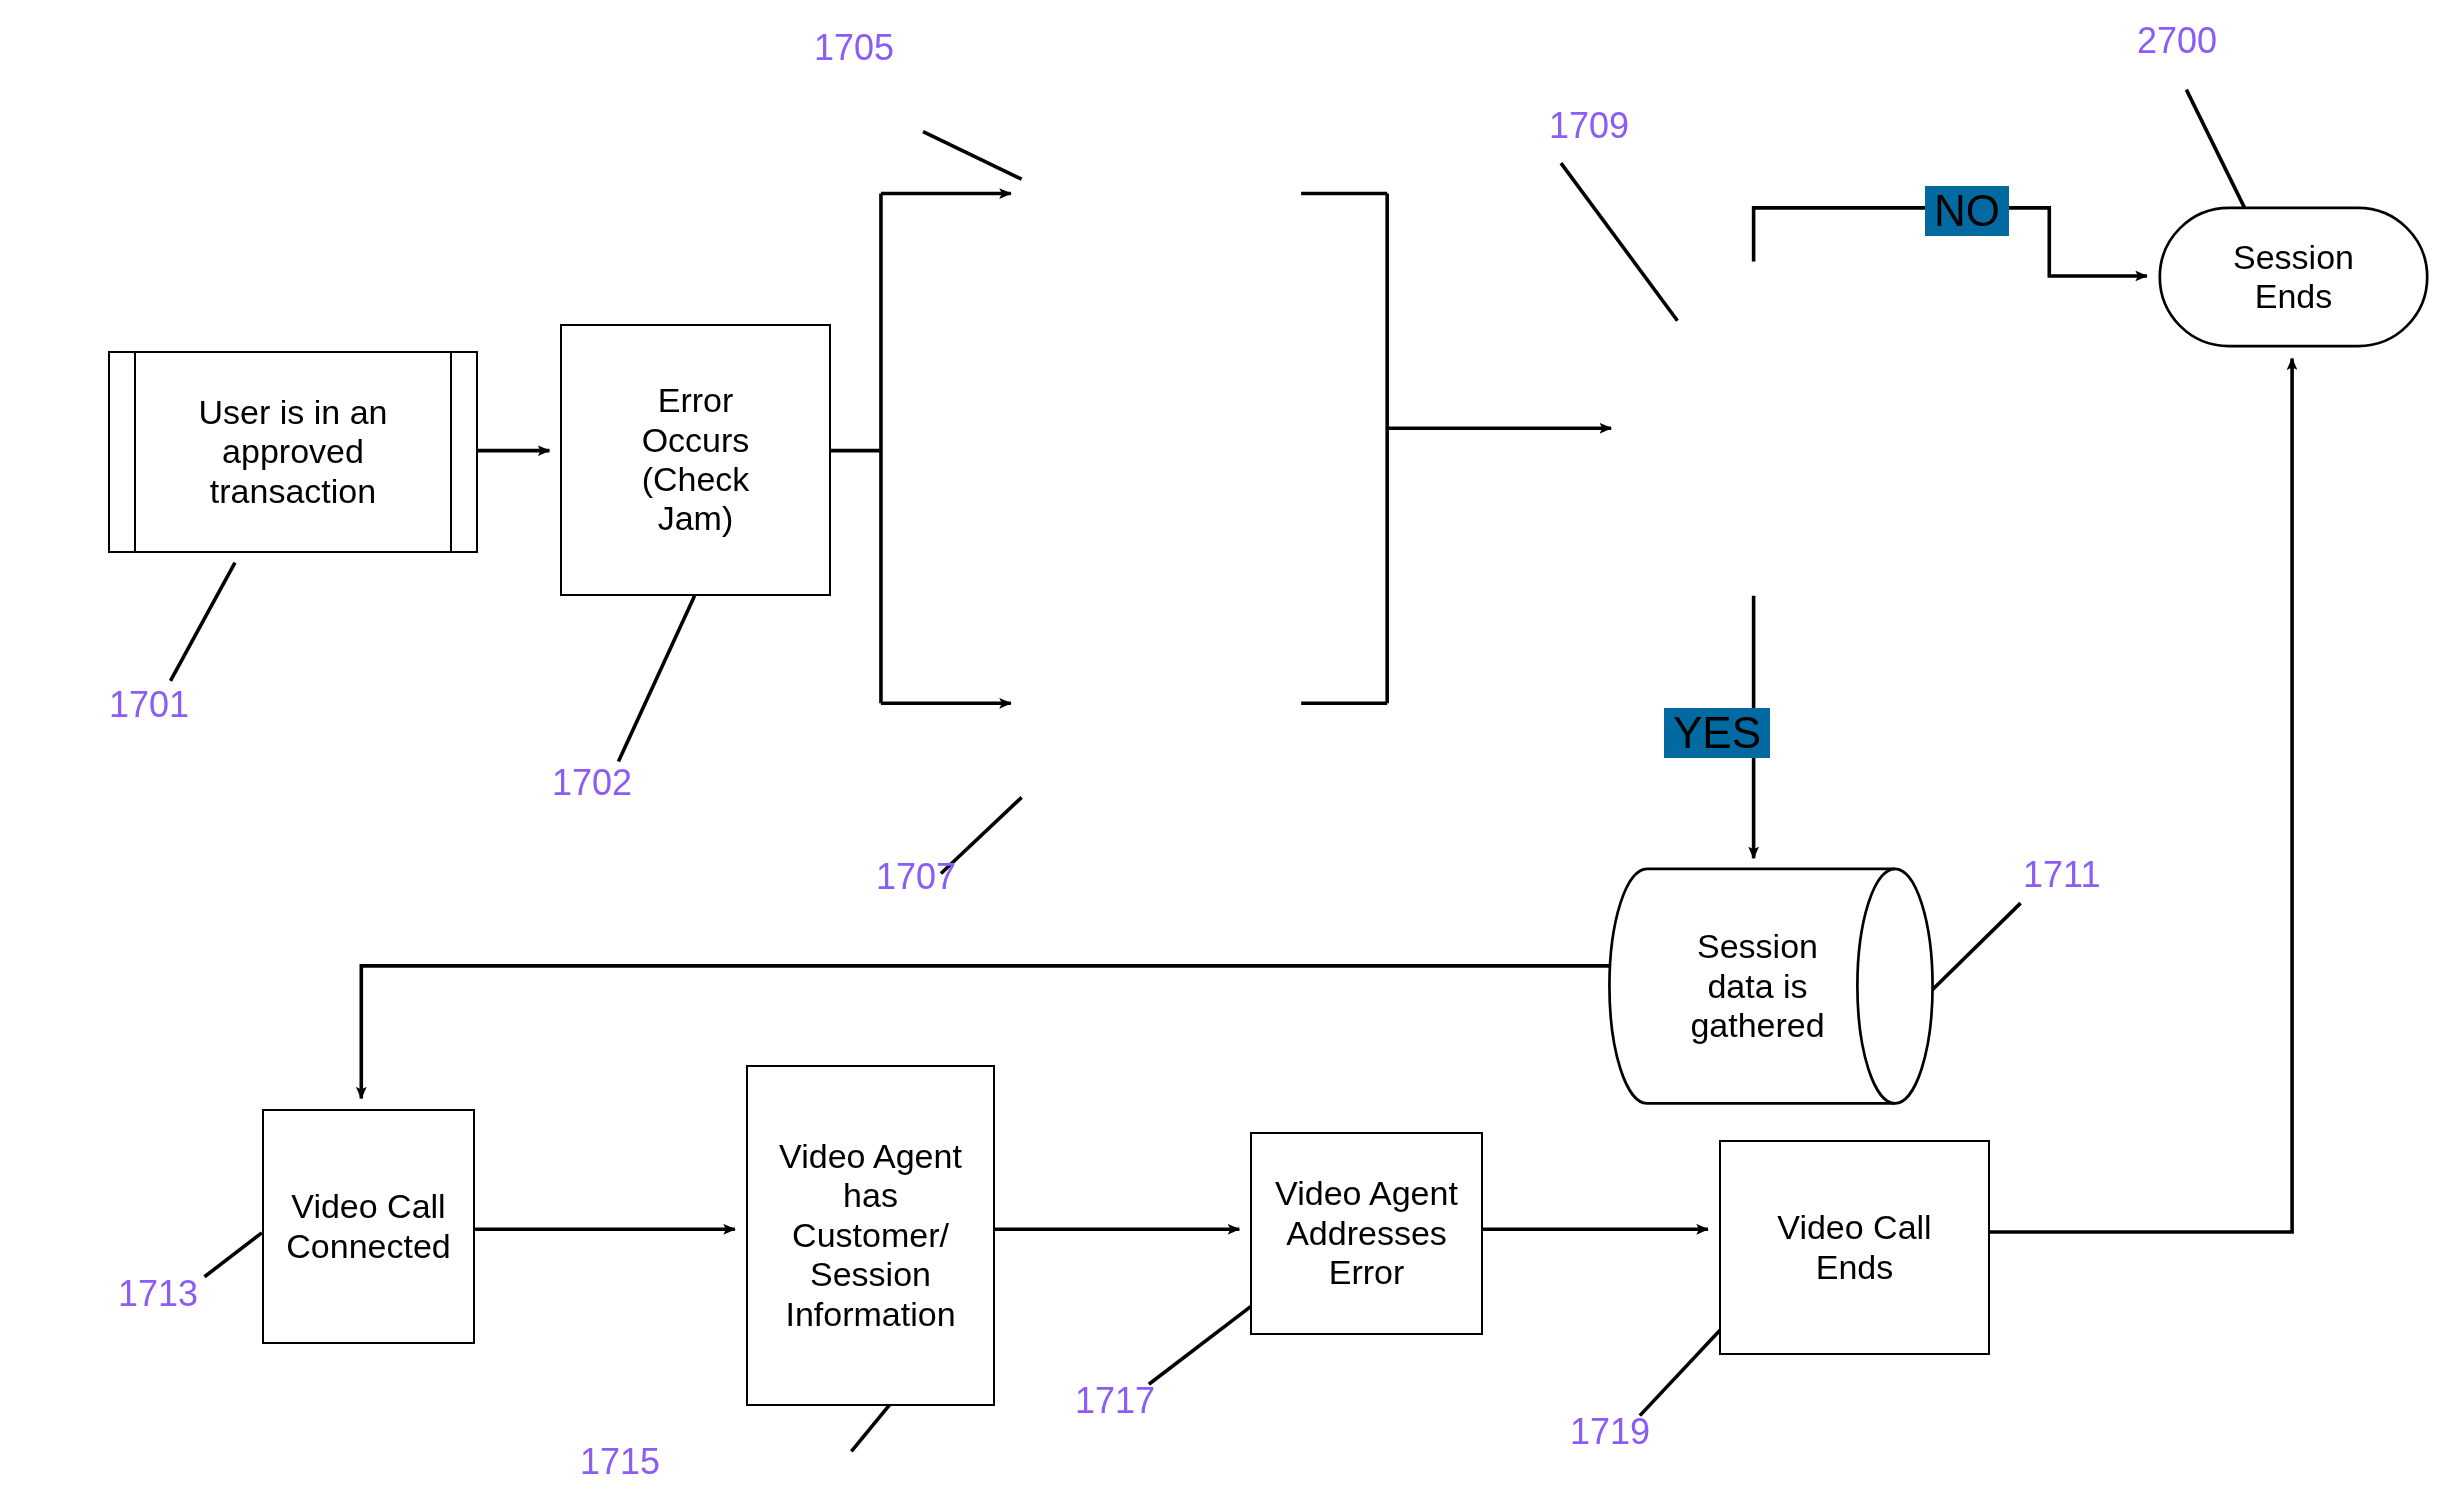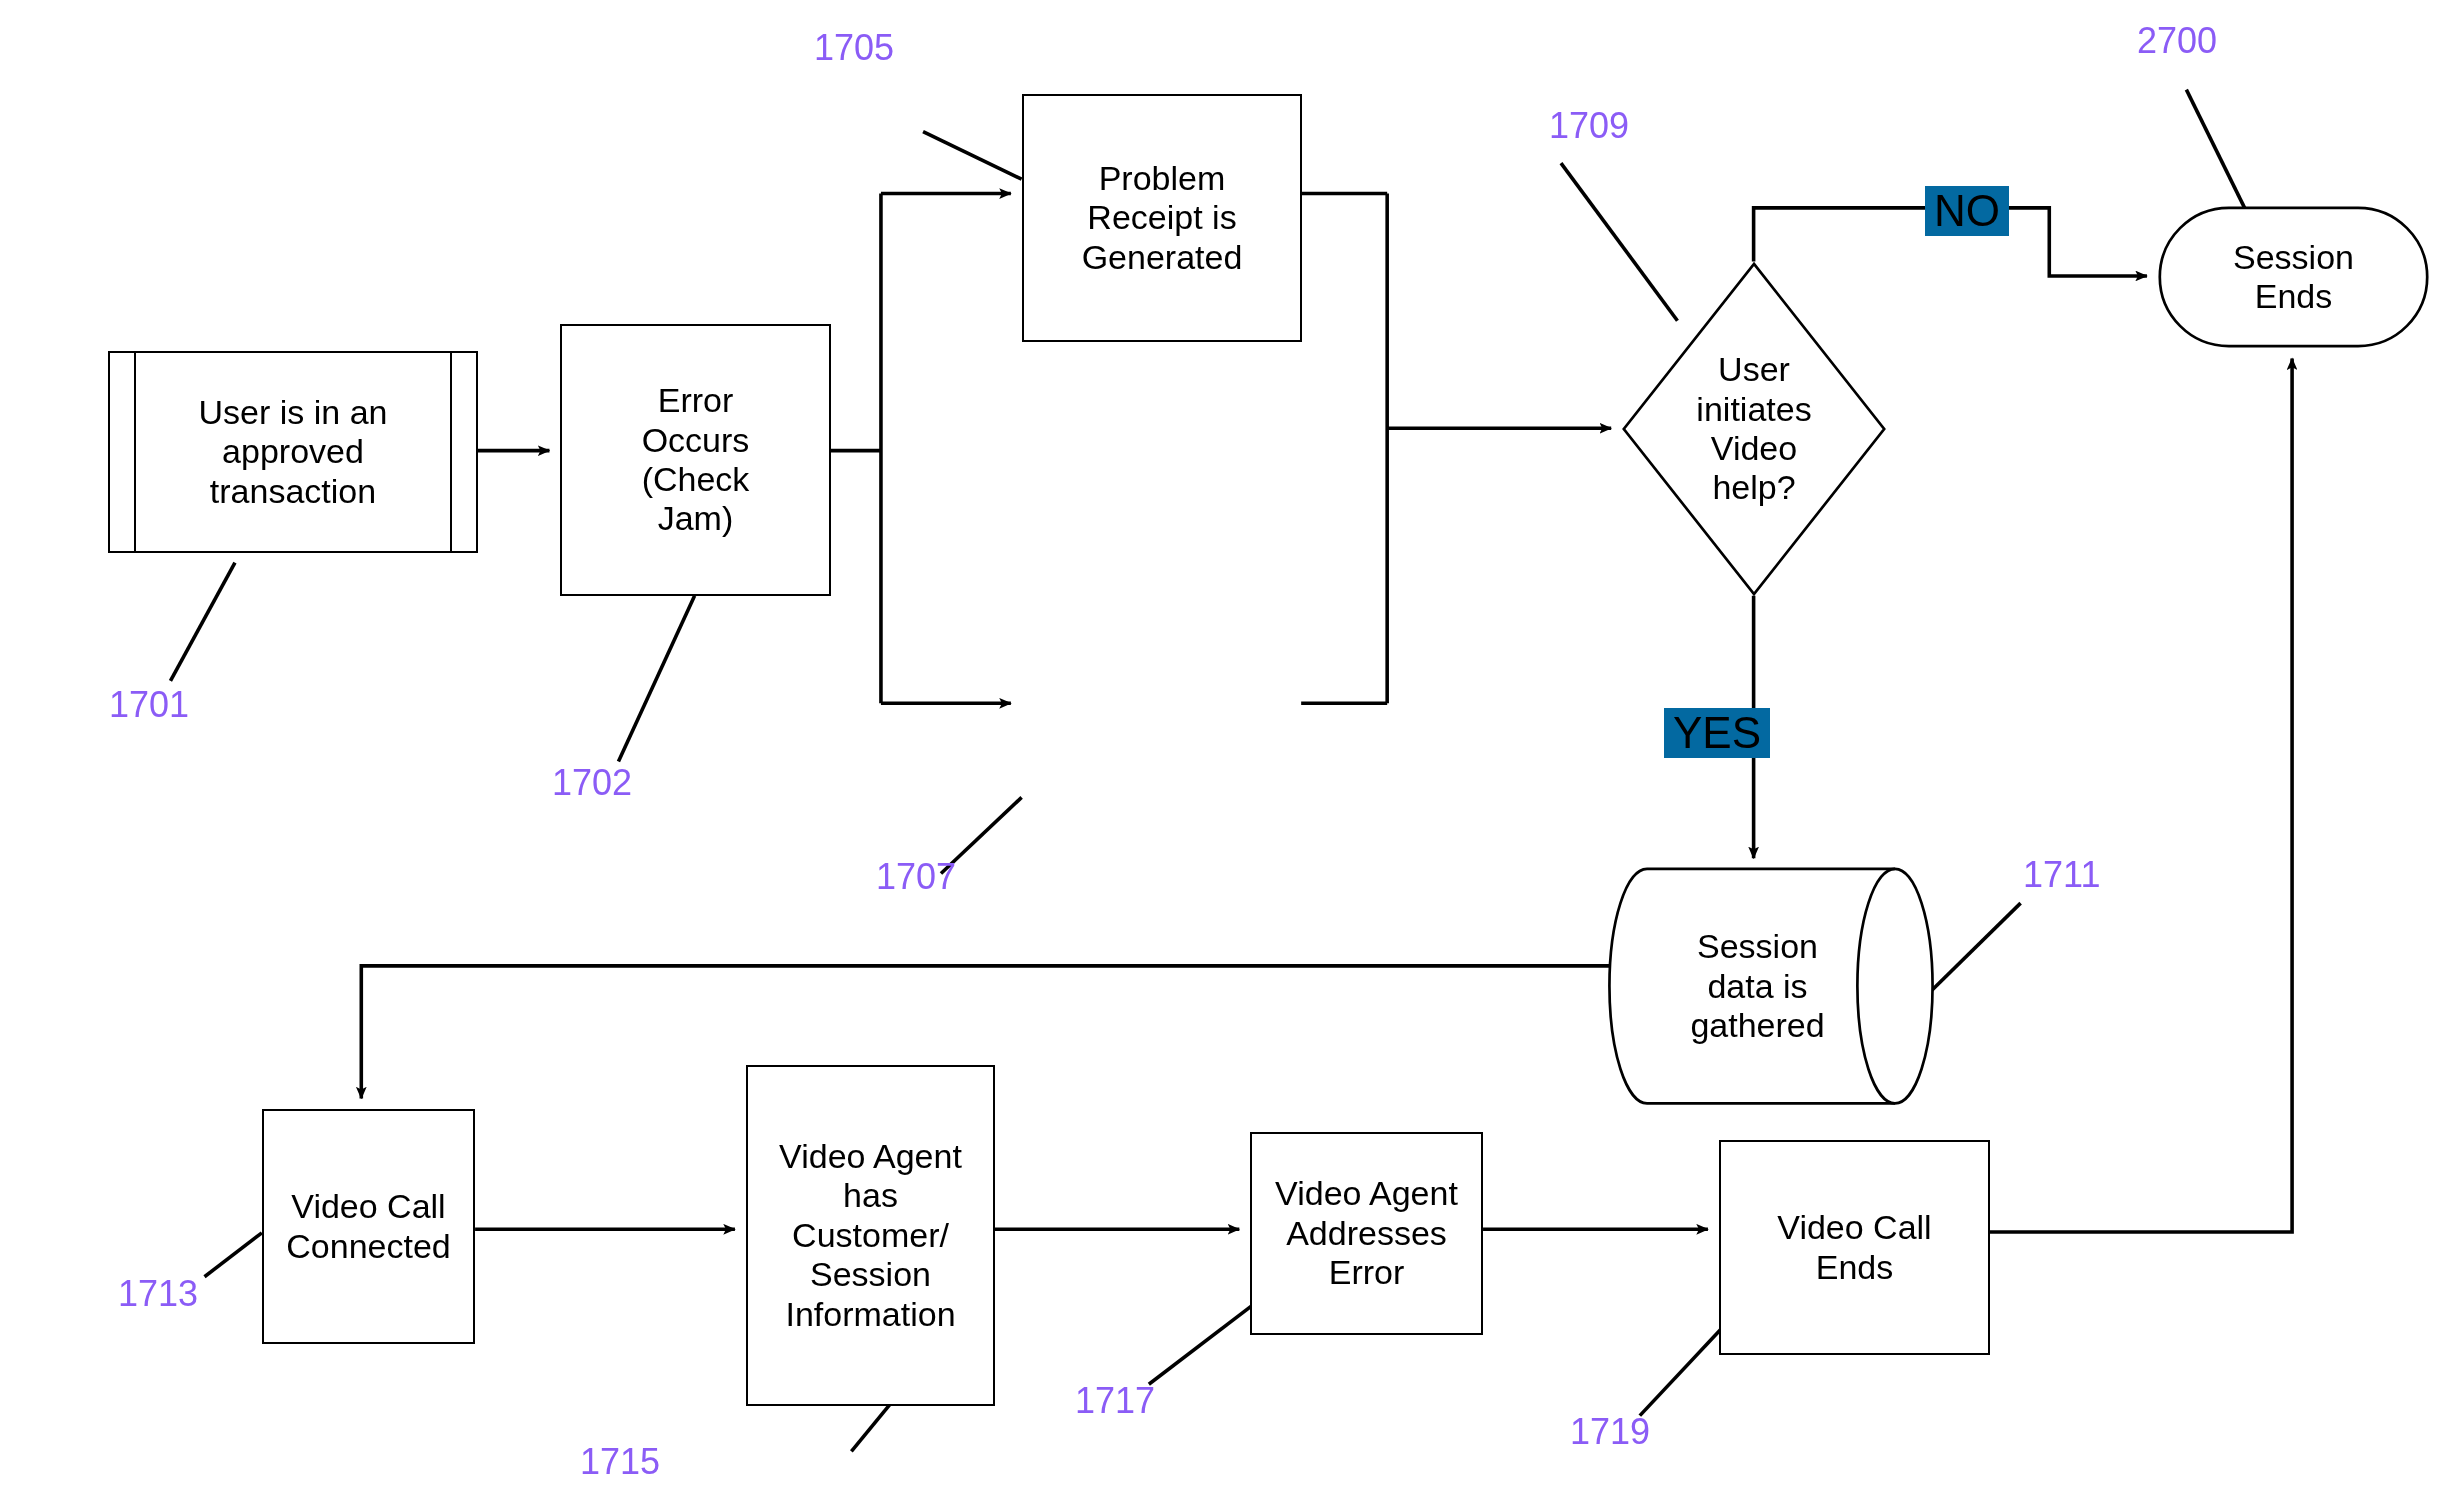--- a/index.html
+++ b/index.html
@@ -84,36 +84,22 @@
 transaction</span>
   </div>
 
   <div class="node rect" style="left:560px;top:324px;width:271px;height:272px;">
     <span class="txt">Error
 Occurs
 (Check
 Jam)</span>
   </div>
 
-  <div class="node rect" style="left:1022px;top:94px;width:280px;height:248px;">
-    <span class="txt">Problem
-Receipt is
-Generated</span>
-  </div>
 
 
-  <div class="diamond-wrap" style="left:1622px;top:262px;width:264px;height:334px;">
-    <svg width="264" height="334" viewBox="0 0 295 373">
-      <polygon points="147.5,2 293,186.5 147.5,371 2,186.5" fill="#fff" stroke="#000" stroke-width="3"></polygon>
-    </svg>
-    <span class="txt">User
-initiates
-Video
-help?</span>
-  </div>
 
   <div class="stadium-wrap" style="left:2158px;top:206px;width:271px;height:142px;">
     <svg width="271" height="142" viewBox="0 0 302 158">
       <rect x="2" y="2" width="298" height="154" rx="77" ry="77" fill="#fff" stroke="#000" stroke-width="3"></rect>
     </svg>
     <span class="txt">Session
 Ends</span>
   </div>
 
   <div class="cyl-wrap" style="left:1620px;top:867px;width:302px;height:239px;">

